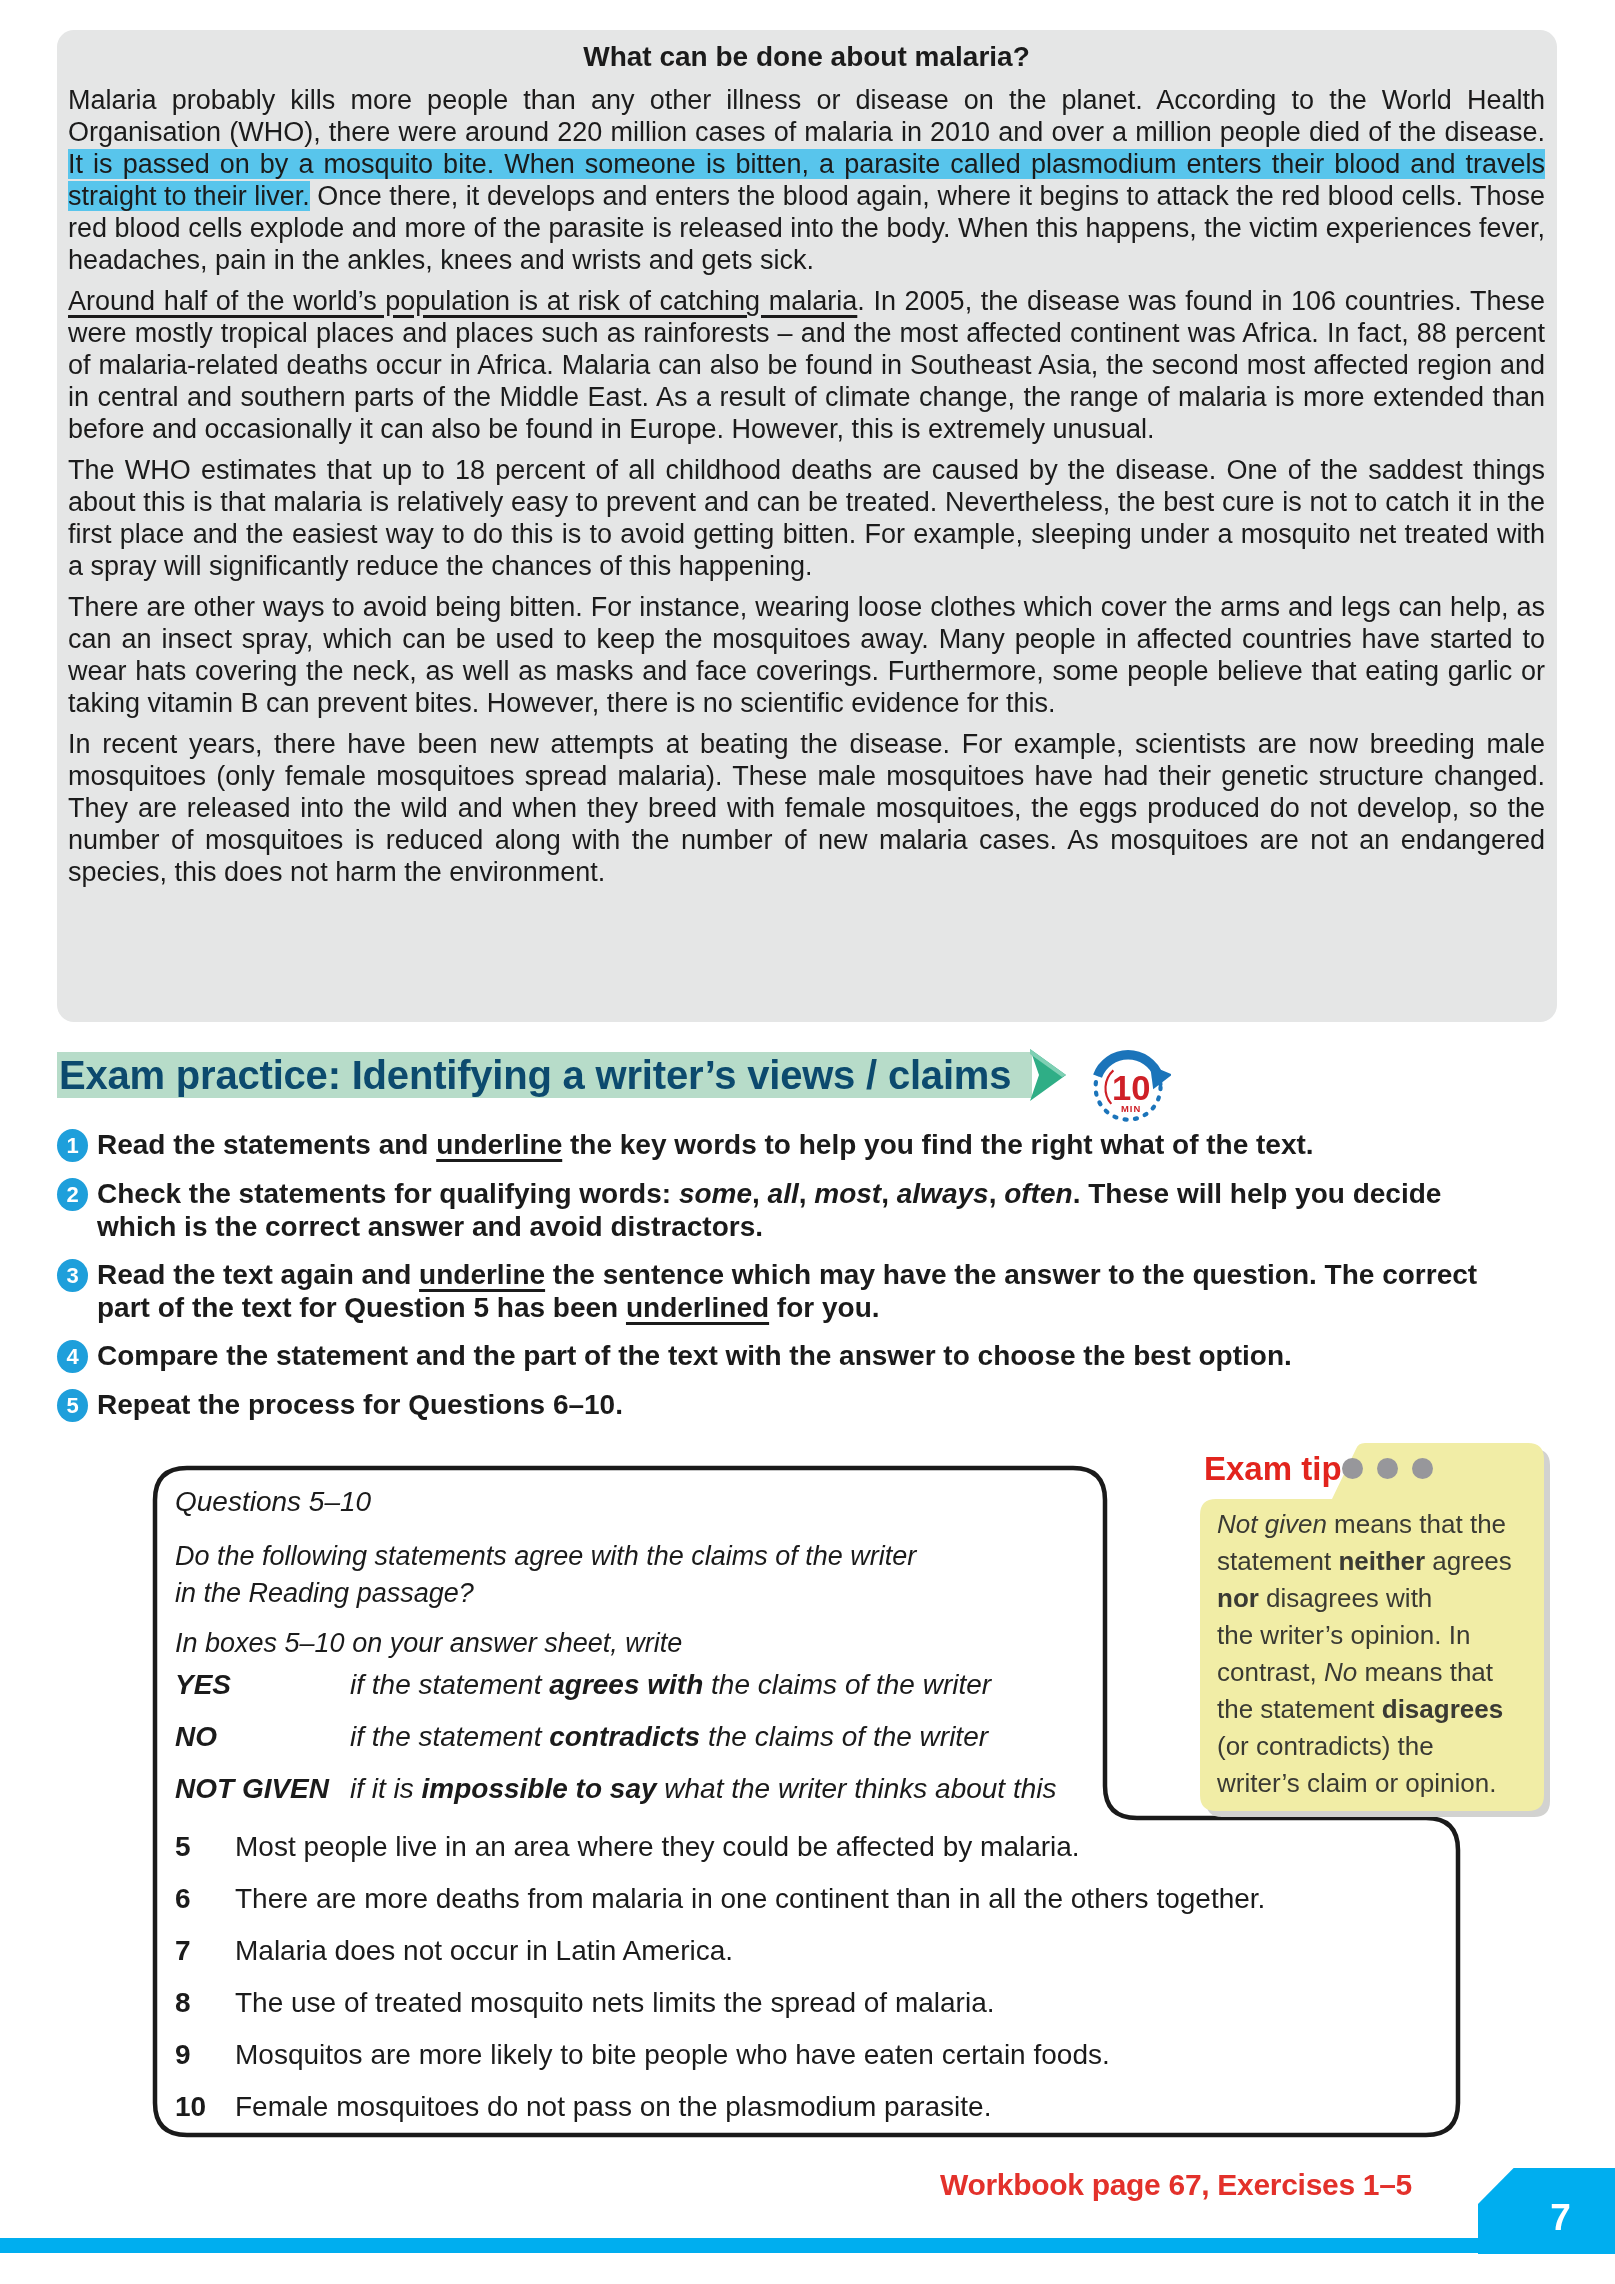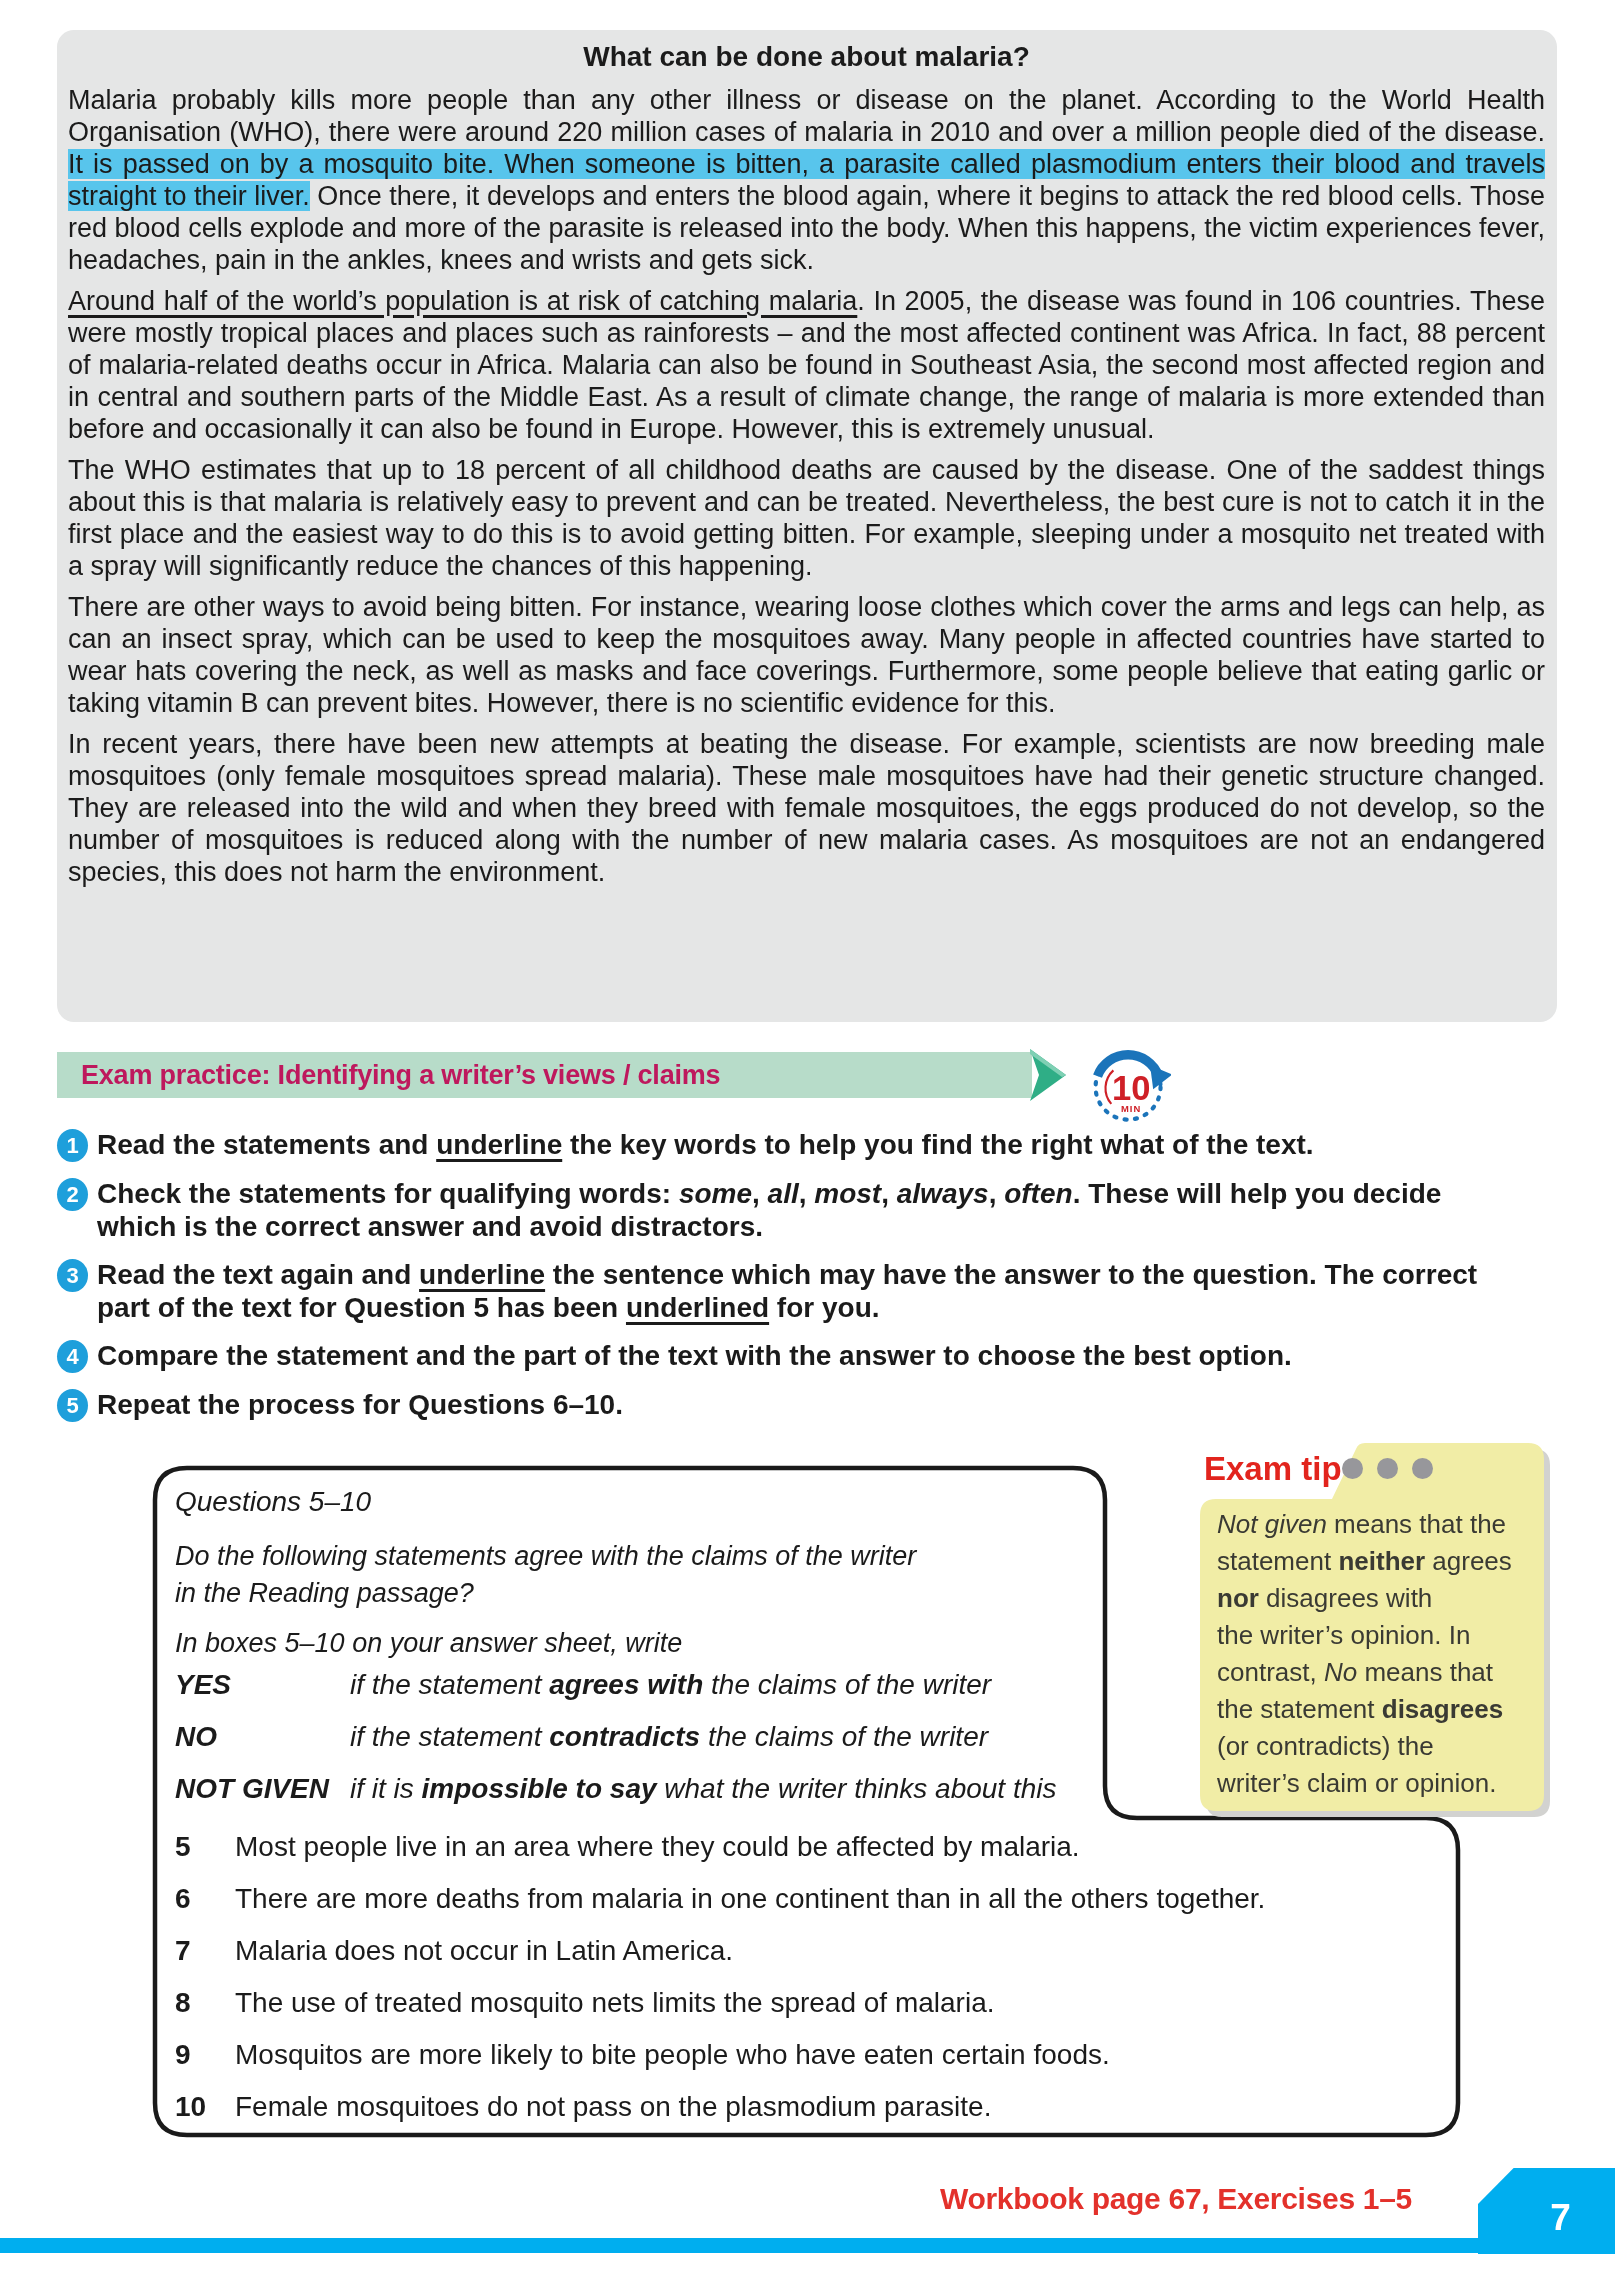--- a/index.html
+++ b/index.html
@@ -35,21 +35,21 @@
   }
   .hl{background:var(--highlight);}
   .ul{text-decoration:underline;text-decoration-thickness:2.5px;text-underline-offset:5px;}
   .bold{font-weight:bold;}
   .ital{font-style:italic;}
   
   .exam-bar{
     position:absolute;left:57px;top:1052px;width:975px;height:46px;
     background:var(--bar-bg);display:flex;align-items:center;
   }
-  .exam-bar .bar-title{font-size:27px;font-weight:bold;padding-left:24px;letter-spacing:-0.2px;color:#be185d;}
+  .exam-bar .bar-title{font-size:40px;font-weight:bold;padding-left:2px;letter-spacing:-0.2px;color:#0c4a6e;}
   .chevron{position:absolute;left:1030px;top:1047px;}
   .timer{position:absolute;left:1083px;top:1040px;}
   
   .steps{position:absolute;left:57px;top:1128px;width:1440px;}
   .step{display:flex;align-items:flex-start;margin-bottom:15px;}
   .step-badge{
     flex:0 0 auto;width:31px;height:33px;border-radius:50%;background:var(--circle-blue);
     color:#fff;font-weight:bold;font-size:22px;display:flex;align-items:center;justify-content:center;margin-top:1px;
   }
   .step-text{margin-left:9px;font-size:28px;line-height:33px;font-weight:bold;width:1390px;}
@@ -67,21 +67,21 @@
   
   .tip-shape{position:absolute;left:1198px;top:1443px;filter:drop-shadow(6px 6px 0px #d2d2d0);}
   .tip-title{position:absolute;left:1204px;top:1450px;font-size:33px;font-weight:bold;color:var(--tip-title);text-align:right;}
   .tip-dots{position:absolute;left:1342px;top:1458px;display:flex;gap:14px;}
   .tip-dots span{width:21px;height:21px;border-radius:50%;background:#97979b;display:block;}
   .tip-body{position:absolute;left:1217px;top:1506px;width:322px;font-size:26px;line-height:37px;color:#3a3a33;}
   .tip-body .tline{display:block;}
   
   .workbook{
     position:absolute;left:960px;top:2168px;width:452px;height:62px;
-    display:flex;align-items:center;justify-content:flex-end;gap:10px;
+    display:flex;align-items:flex-start;justify-content:flex-end;gap:10px;
   }
   .workbook .wb-text{font-size:30px;font-weight:bold;color:var(--red);white-space:nowrap;letter-spacing:-0.3px;}
   .page-tab{
     position:absolute;left:1478px;top:2168px;width:137px;height:86px;background:var(--blue);
     clip-path:polygon(0 42%,26% 0,100% 0,100% 100%,0 100%);
     display:flex;align-items:center;justify-content:center;
   }
   .page-tab .pg-num{color:#fff;font-size:37px;font-weight:bold;padding-top:14px;padding-left:28px;}
   .bottom-bar{position:absolute;left:0;top:2238px;width:1615px;height:15px;background:var(--blue);}
 </style>

